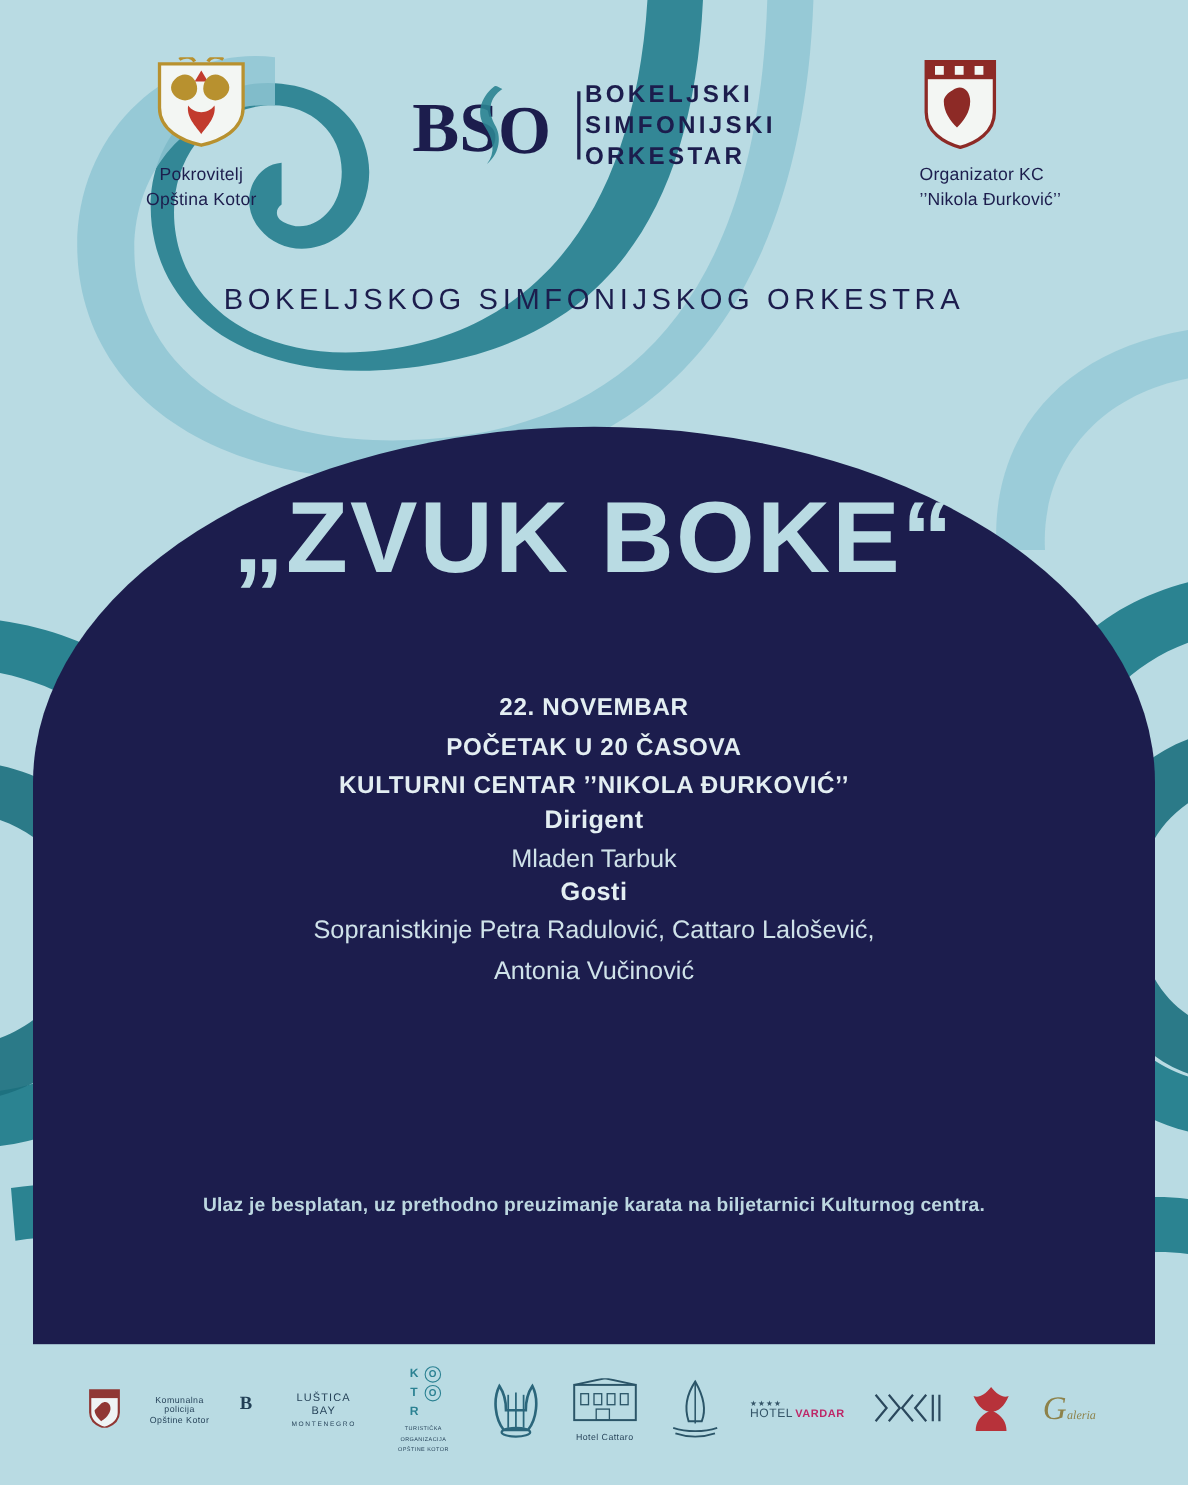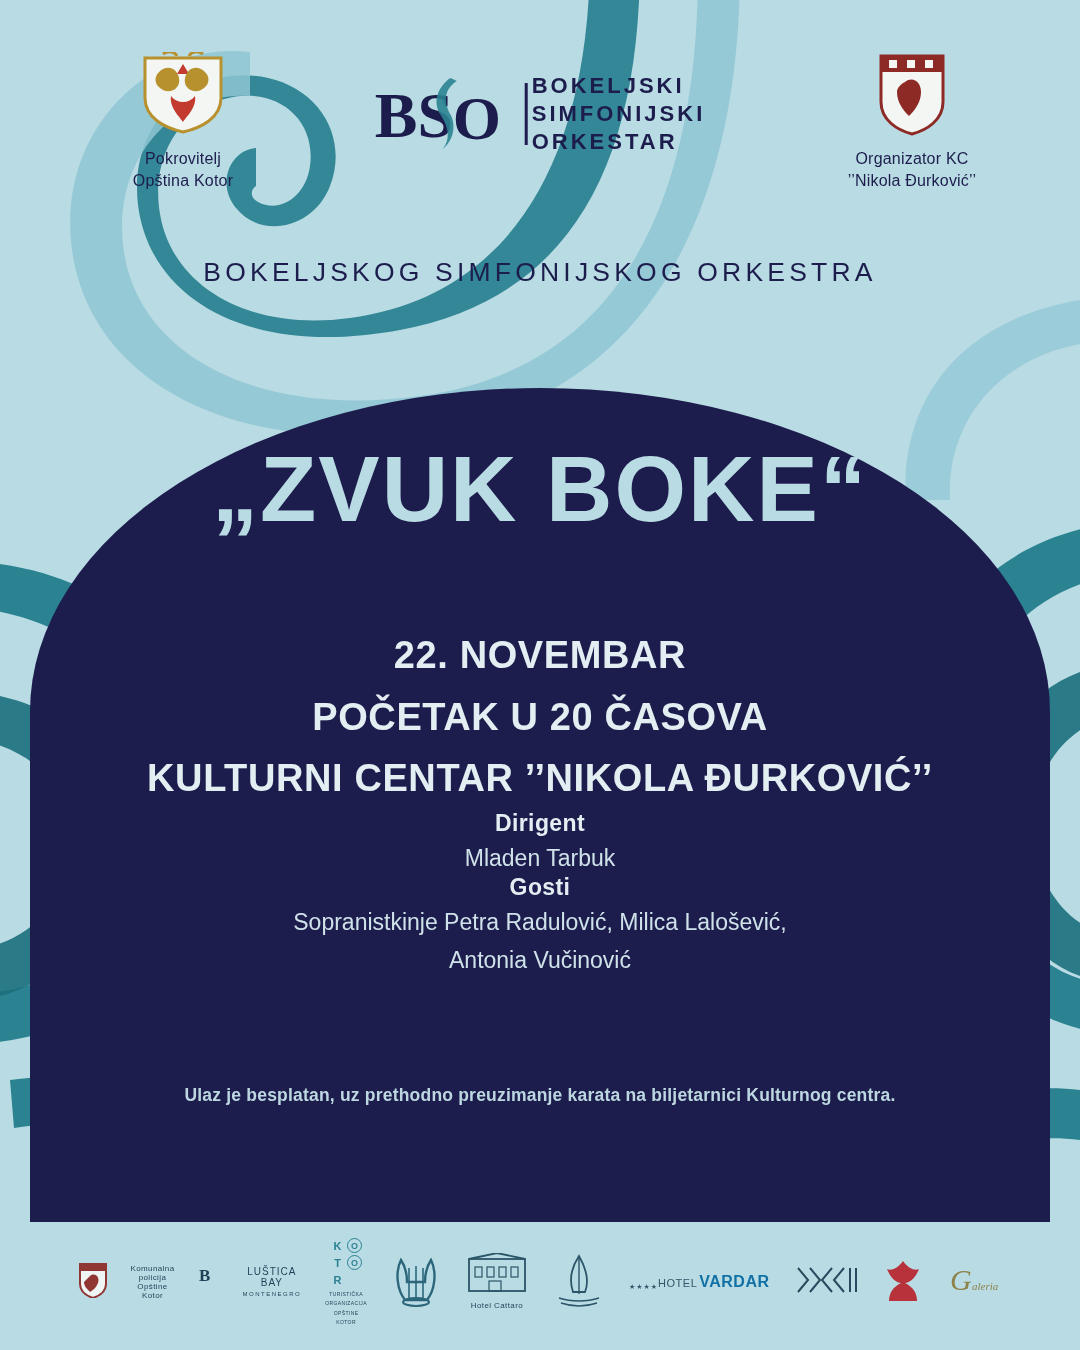--- a/index.html
+++ b/index.html
@@ -62,24 +62,23 @@
   }
   .crest-left {
     position: absolute;
     left: 108px;
     top: 52px;
     width: 150px;
     text-align: center;
   }
   .crest-right {
     position: absolute;
-    right: 68px;
+    right: 44px;
     top: 52px;
     width: 200px;
-    text-align: center;
   }
   .crest-caption {
     margin-top: 8px;
     font-size: 16px;
     color: #1c1d4d;
     line-height: 1.35;
     letter-spacing: 0.2px;
   }
 
   .bso-logo {
@@ -146,21 +145,21 @@
   .details {
     position: absolute;
     top: 625px;
     left: 0;
     right: 0;
     text-align: center;
     z-index: 7;
     color: #dce9ee;
   }
   .detail-line {
-    font-size: 38px;
+    font-size: 22px;
     font-weight: bold;
     letter-spacing: 0.6px;
     line-height: 1.62;
     color: #e3eef2;
   }
   .block {
   }
   .block-title {
     font-size: 23px;
     font-weight: bold;
@@ -243,44 +242,44 @@
     color: #1f7a8c;
   }
   .kotor-grid span.dot {
     border: 1.4px solid #1f7a8c;
     border-radius: 50%;
     color: #1f7a8c;
     font-size: 9px;
   }
   .hotel-vardar {
     display: flex;
-    flex-direction: row;
-    align-items: flex-end;
+    flex-direction: column;
+    align-items: flex-start;
     line-height: 1;
   }
   .hv-top {
     font-size: 7px;
     letter-spacing: 1px;
     color: #2a4a5e;
   }
   .hv-main {
     display: flex;
     align-items: baseline;
     gap: 2px;
   }
   .hv-h {
     font-size: 11px;
     letter-spacing: 0.5px;
     color: #2a4a5e;
   }
   .hv-rest {
-    font-size: 16px;
+    font-size: 10px;
     font-weight: bold;
     letter-spacing: 0.5px;
-    color: #0369a1;
+    color: #be185d;
   }
 </style>
 </head>
 <body>
 
 <div class="poster">
 
   <div class="bg-layer">
     <svg viewBox="0 0 1080 1350" xmlns="http://www.w3.org/2000/svg" aria-hidden="true">
       <rect x="0" y="0" width="1080" height="1350" fill="#b9dbe3"></rect>
@@ -368,21 +367,21 @@
     <div class="detail-line">POČETAK U 20 ČASOVA</div>
     <div class="detail-line">KULTURNI CENTAR ’’NIKOLA ĐURKOVIĆ’’</div>
 
     <div class="block">
       <div class="block-title">Dirigent</div>
       <div class="block-text">Mladen Tarbuk</div>
     </div>
 
     <div class="block">
       <div class="block-title">Gosti</div>
-      <div class="block-text">Sopranistkinje Petra Radulović, Milica Lalošević,</div>
+      <div class="block-text">Sopranistkinje Petra Radulović, Cattaro Lalošević,</div>
       <div class="block-text">Antonia Vučinović</div>
     </div>
   </div>
 
   <div class="note">Ulaz je besplatan, uz prethodno preuzimanje karata na biljetarnici Kulturnog centra.</div>
 
   <div class="sponsors">
 
     <div class="sponsor">
       <div class="sp-flex">

